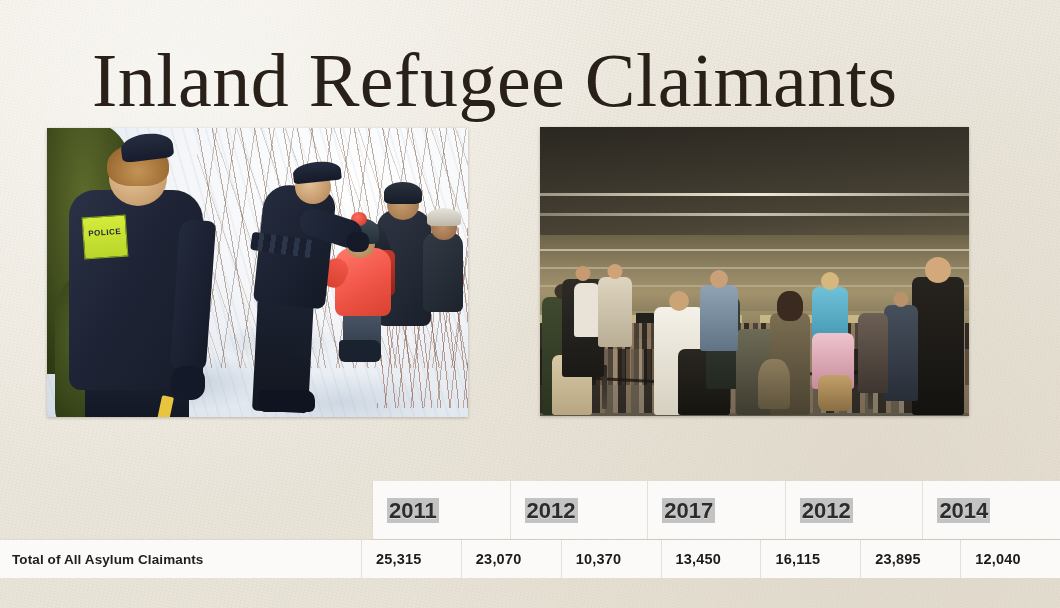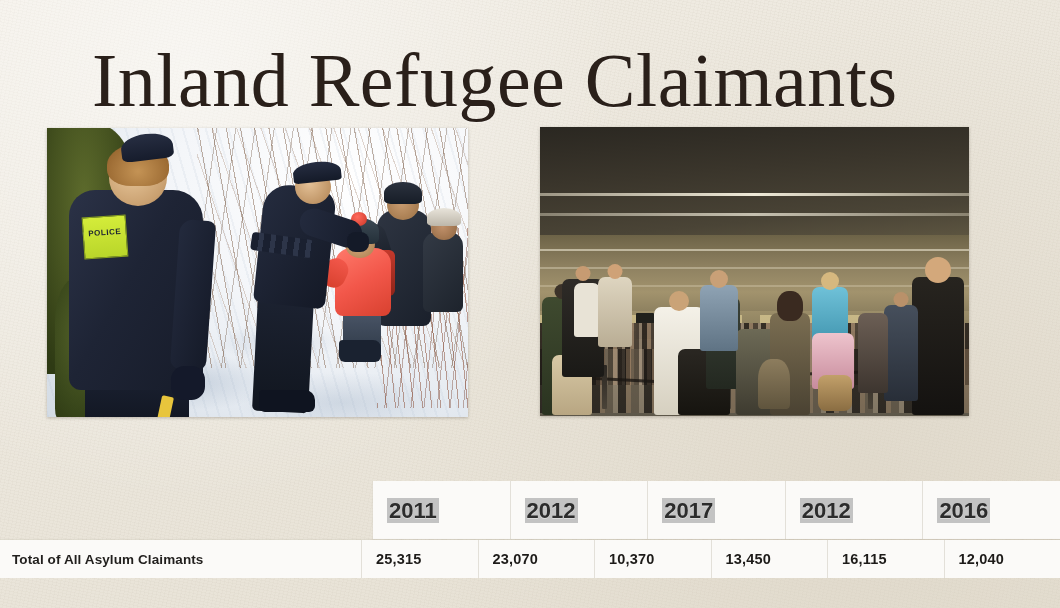--- a/index.html
+++ b/index.html
@@ -545,27 +545,28 @@
     <div class="th-cell">
       <span class="yr">2012</span>
     </div>
     <div class="th-cell">
       <span class="yr">2017</span>
     </div>
     <div class="th-cell">
       <span class="yr">2012</span>
     </div>
     <div class="th-cell">
-      <span class="yr">2016</span>
+      <span class="yr">2014</span>
     </div>
   </div>
 
   <div class="table-row">
     <div class="td-label">Total of All Asylum Claimants</div>
     <div class="td-val">25,315</div>
     <div class="td-val">23,070</div>
     <div class="td-val">10,370</div>
     <div class="td-val">13,450</div>
     <div class="td-val">16,115</div>
+    <div class="td-val">23,895</div>
     <div class="td-val">12,040</div>
   </div>
 
 </div>
 
 </body></html>

